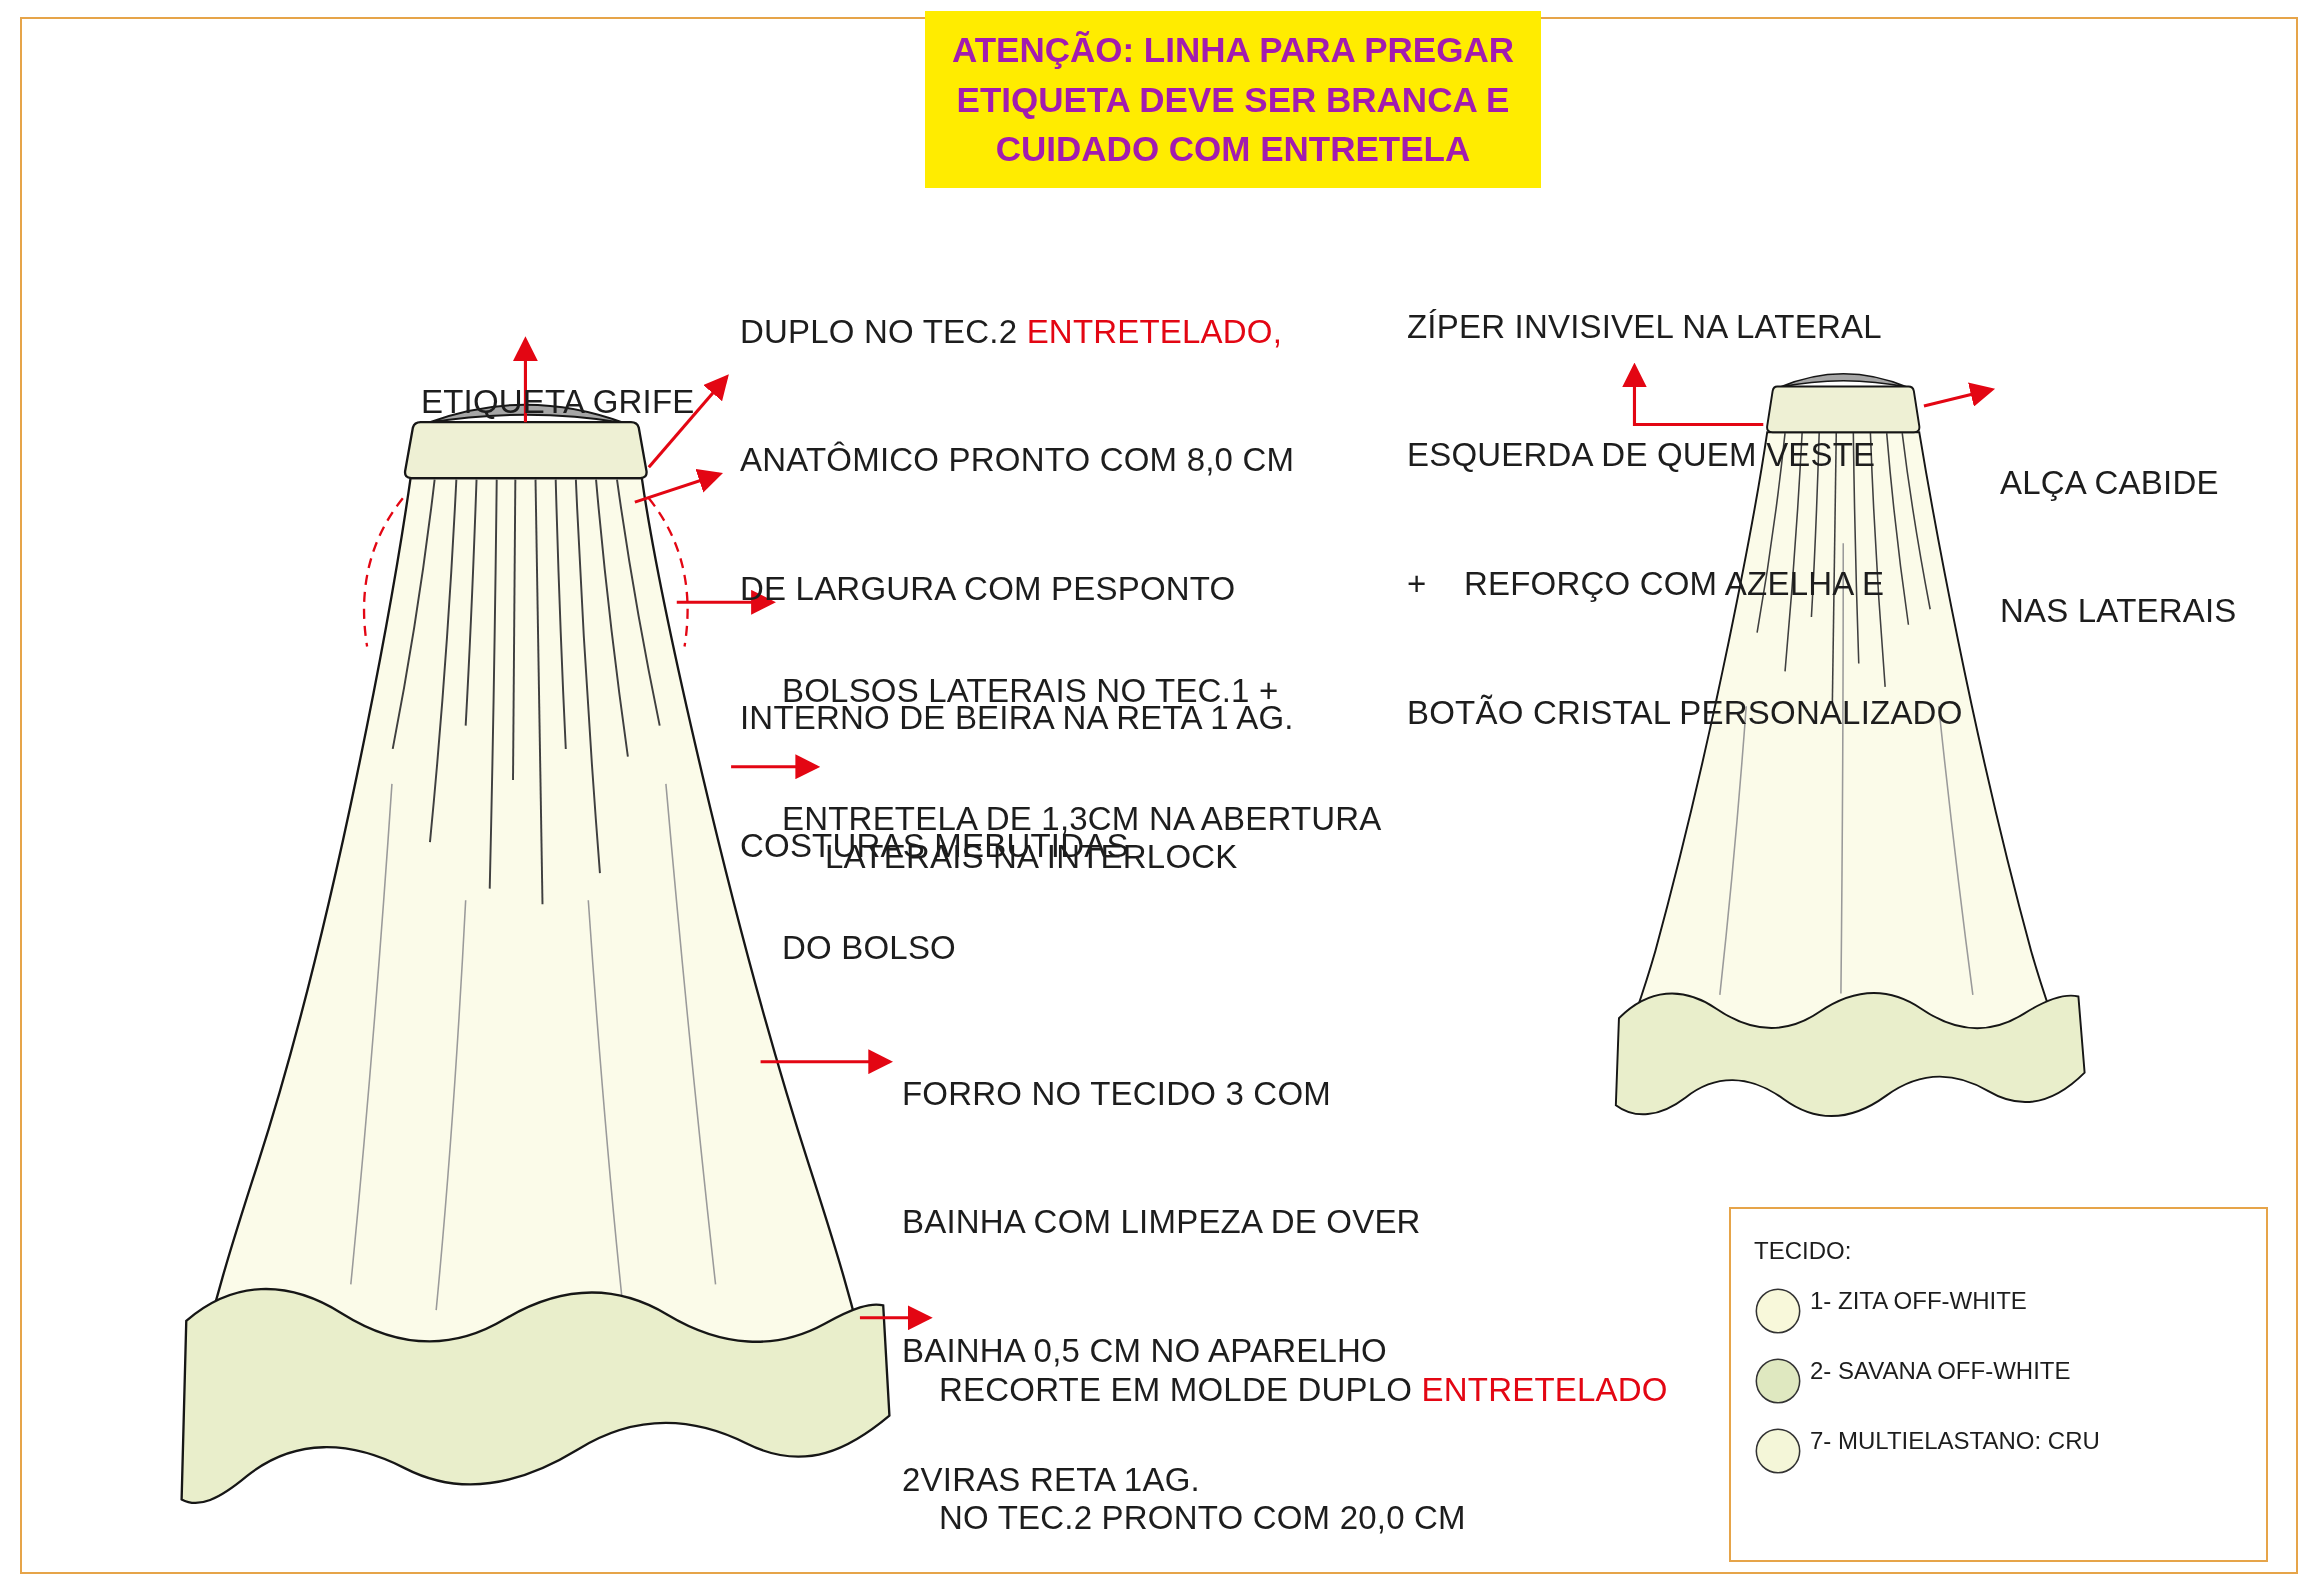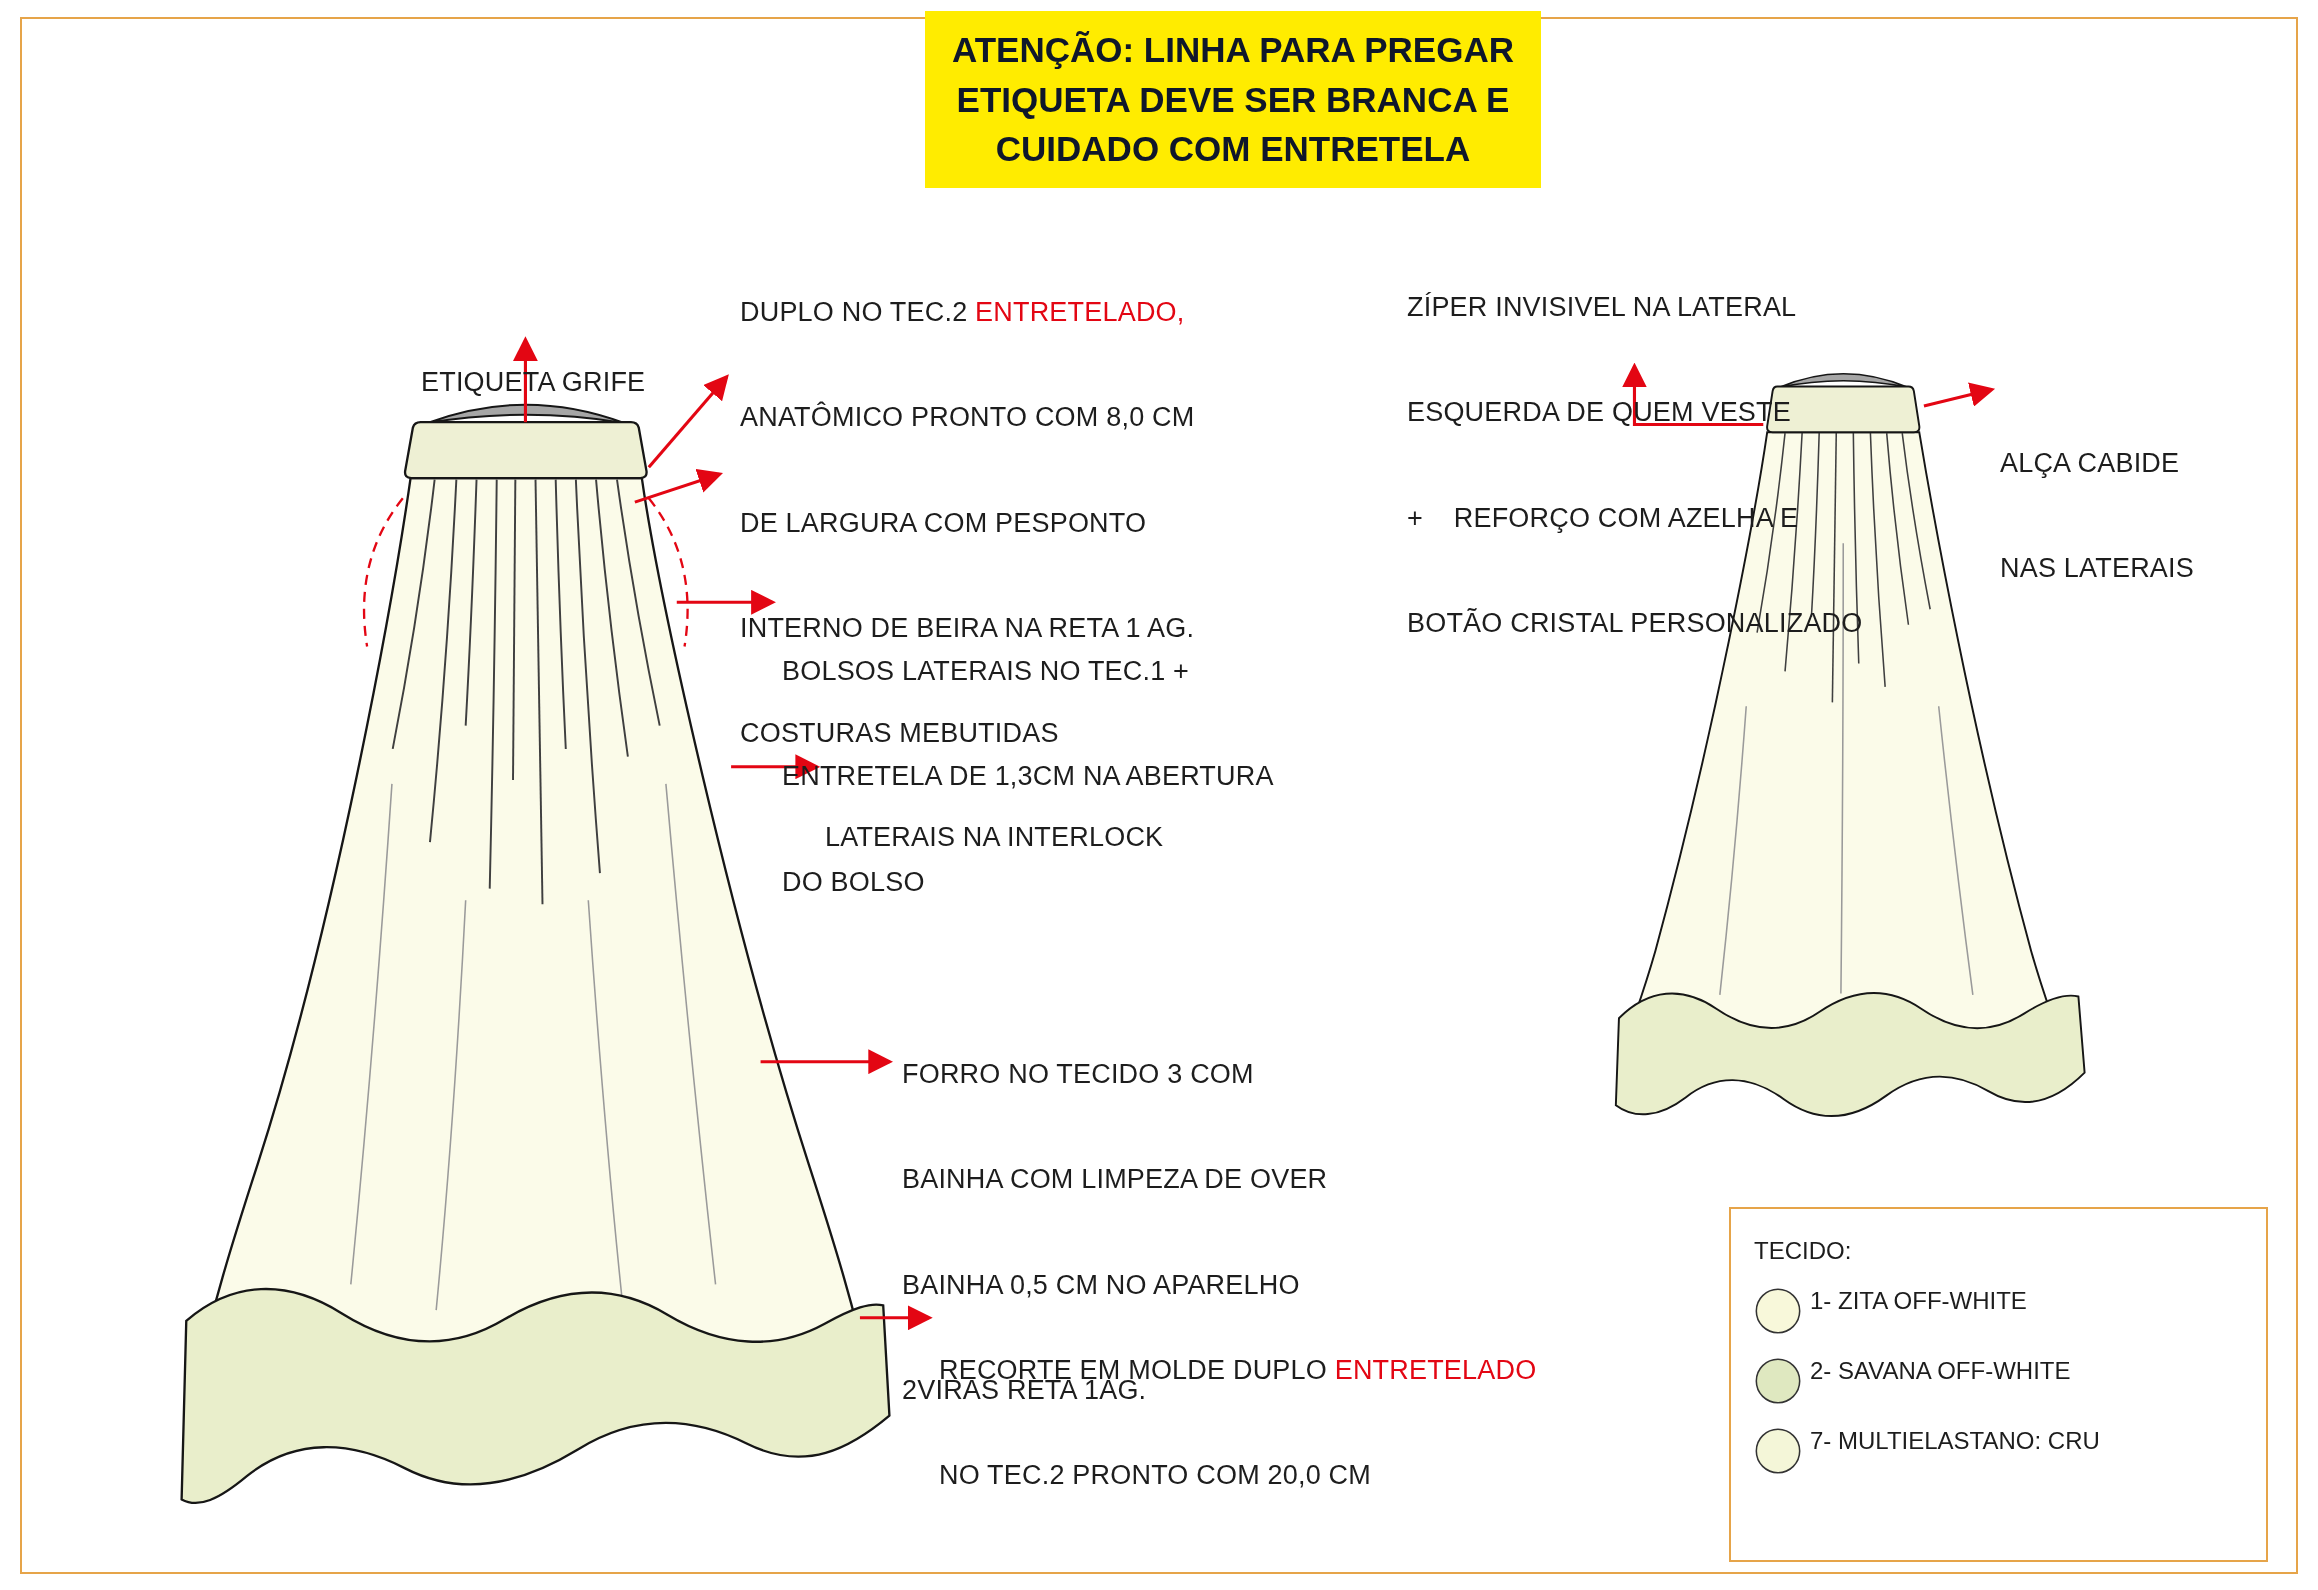--- a/index.html
+++ b/index.html
@@ -1,24 +1,24 @@
 <!DOCTYPE html>
 <html style="font-size:12.4px"><head>
 <meta charset="utf-8">
 <style>
   *{box-sizing:border-box}
   html,body{margin:0;padding:0;background:#ffffff}
   body{font-family:"Liberation Sans",sans-serif;color:#1d1d1d}
   .canvas{position:relative;width:2319px;height:1591px;background:#fff;overflow:hidden}
   .frame{position:absolute;left:20px;top:17px;width:2278px;height:1557px;border:2.3px solid #e6a449;z-index:0}
   .drawing{position:absolute;left:0;top:0;z-index:1}
-  .anno{position:absolute;font-size:27px;line-height:1.3;letter-spacing:0.2px;white-space:pre;z-index:3}
+  .anno{position:absolute;font-size:33px;line-height:1.3;letter-spacing:0.2px;white-space:pre;z-index:3}
   .red{color:#e30613}
   .banner{position:absolute;left:925px;top:11px;width:616px;padding:14px 8px;background:#ffec00;
-          text-align:center;font-weight:bold;font-size:35px;line-height:1.42;color:#0f172a;z-index:3}
+          text-align:center;font-weight:bold;font-size:35px;line-height:1.42;color:#a21caf;z-index:3}
   .title{position:absolute;left:1775px;top:1114px;font-size:33px;line-height:1.35;color:#e30613;z-index:3;white-space:pre}
   .legend{position:absolute;left:1729px;top:1207px;width:539px;height:355px;border:2.3px solid #e6a449;background:#fff;
           padding:28px 23px;z-index:3}
   .legend-heading{font-size:24px}
   .legend-row{display:flex;gap:8px;margin-top:22px}
   .legend-label{font-size:24px;white-space:pre}
 </style>
 </head>
 <body>
 

